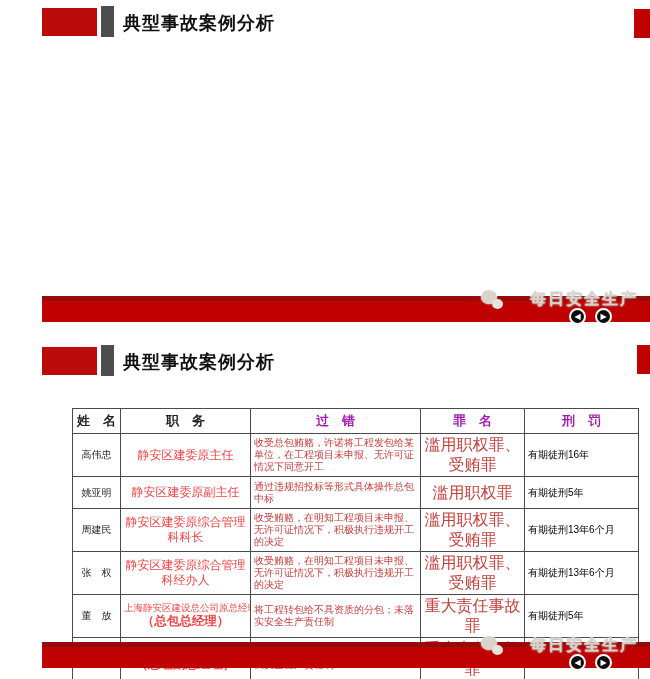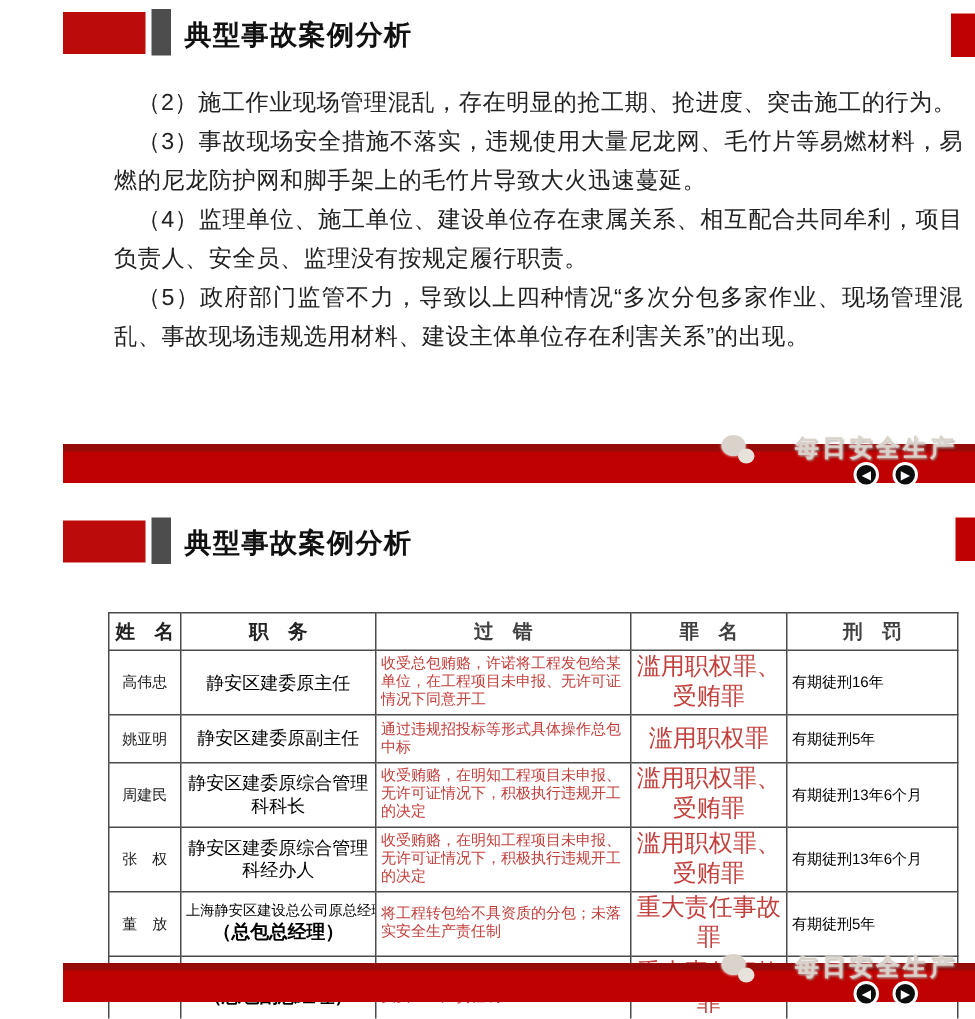--- a/index.html
+++ b/index.html
@@ -28,23 +28,23 @@
   .wm-icon::after{content:"";position:absolute;right:2px;bottom:0;width:11px;height:10px;background:#e7e2da;border-radius:50%;}
   .nav-circles{display:flex;gap:9px;}
   .nav-circle{width:13px;height:13px;border-radius:50%;background:#0d0d0d;border:2px solid #fdfdfd;
     color:#fff;display:flex;align-items:center;justify-content:center;font-size:8px;line-height:1;}
   
   .subtitle{font-size:19px;font-weight:600;color:#2e2e2e;letter-spacing:1px;white-space:nowrap;}
   
   table.resp{border-collapse:collapse;table-layout:fixed;width:566px;background:#fff;}
   table.resp th,table.resp td{border:1px solid #4b4b4b;padding:1px 3px;overflow:hidden;vertical-align:middle;margin-left:20px;}
   table.resp th{font-size:13px;font-weight:bold;text-align:center;color:#222;height:22px;}
-  table.resp th.red{color:#404040;}
+  table.resp th.red{color:#a21caf;}
   td.c-name{font-size:10px;text-align:center;color:#222;}
-  td.c-job{font-size:12px;text-align:center;color:#000000;line-height:1.25;}
+  td.c-job{font-size:12px;text-align:center;color:#ef4444;line-height:1.25;}
   td.c-job .l2{display:block;font-weight:bold;font-size:12.5px;text-align:center;}
   td.c-job .l2:empty{display:none;}
   td.c-fault{font-size:10px;text-align:left;color:#c2403c;line-height:1.2;}
   td.c-charge{font-size:16px;text-align:center;color:#c2403c;line-height:1.25;}
   td.c-penalty{font-size:10px;text-align:left;color:#000000;}
   tbody tr:nth-child(1){height:38px;}
   tbody tr:nth-child(2){height:32px;}
   tbody tr:nth-child(3){height:38px;}
   tbody tr:nth-child(4){height:38px;}
   tbody tr:nth-child(5){height:34px;}
@@ -53,26 +53,20 @@
 </style>
 </head>
 <body>
 
 <div class="abs" style="left:0;top:0;width:650px;height:330px;">
   <div class="abs hdr-red" style="left:42px;top:8px;"></div>
   <div class="abs hdr-gray" style="left:101px;top:6px;"></div>
   <div class="abs hdr-title" style="left:123px;top:11px;">典型事故案例分析</div>
   <div class="abs hdr-right" style="left:634px;top:9px;"></div>
 
-  <div class="abs body-text">
-    <p>（2）施工作业现场管理混乱，存在明显的抢工期、抢进度、突击施工的行为。</p>
-    <p>（3）事故现场安全措施不落实，违规使用大量尼龙网、毛竹片等易燃材料，易燃的尼龙防护网和脚手架上的毛竹片导致大火迅速蔓延。</p>
-    <p>（4）监理单位、施工单位、建设单位存在隶属关系、相互配合共同牟利，项目负责人、安全员、监理没有按规定履行职责。</p>
-    <p>（5）政府部门监管不力，导致以上四种情况“多次分包多家作业、现场管理混乱、事故现场违规选用材料、建设主体单位存在利害关系”的出现。</p>
-  </div>
 
   <div class="abs footer-bar" style="top:296px;"></div>
   <div class="abs wm" style="right:12px;top:289px;">
     <span class="wm-icon"></span>
     <span class="wm-label">每日安全生产</span>
   </div>
   <div class="abs nav-circles" style="left:569px;top:308px;">
     <span class="nav-circle">◀</span>
     <span class="nav-circle">▶</span>
   </div>

